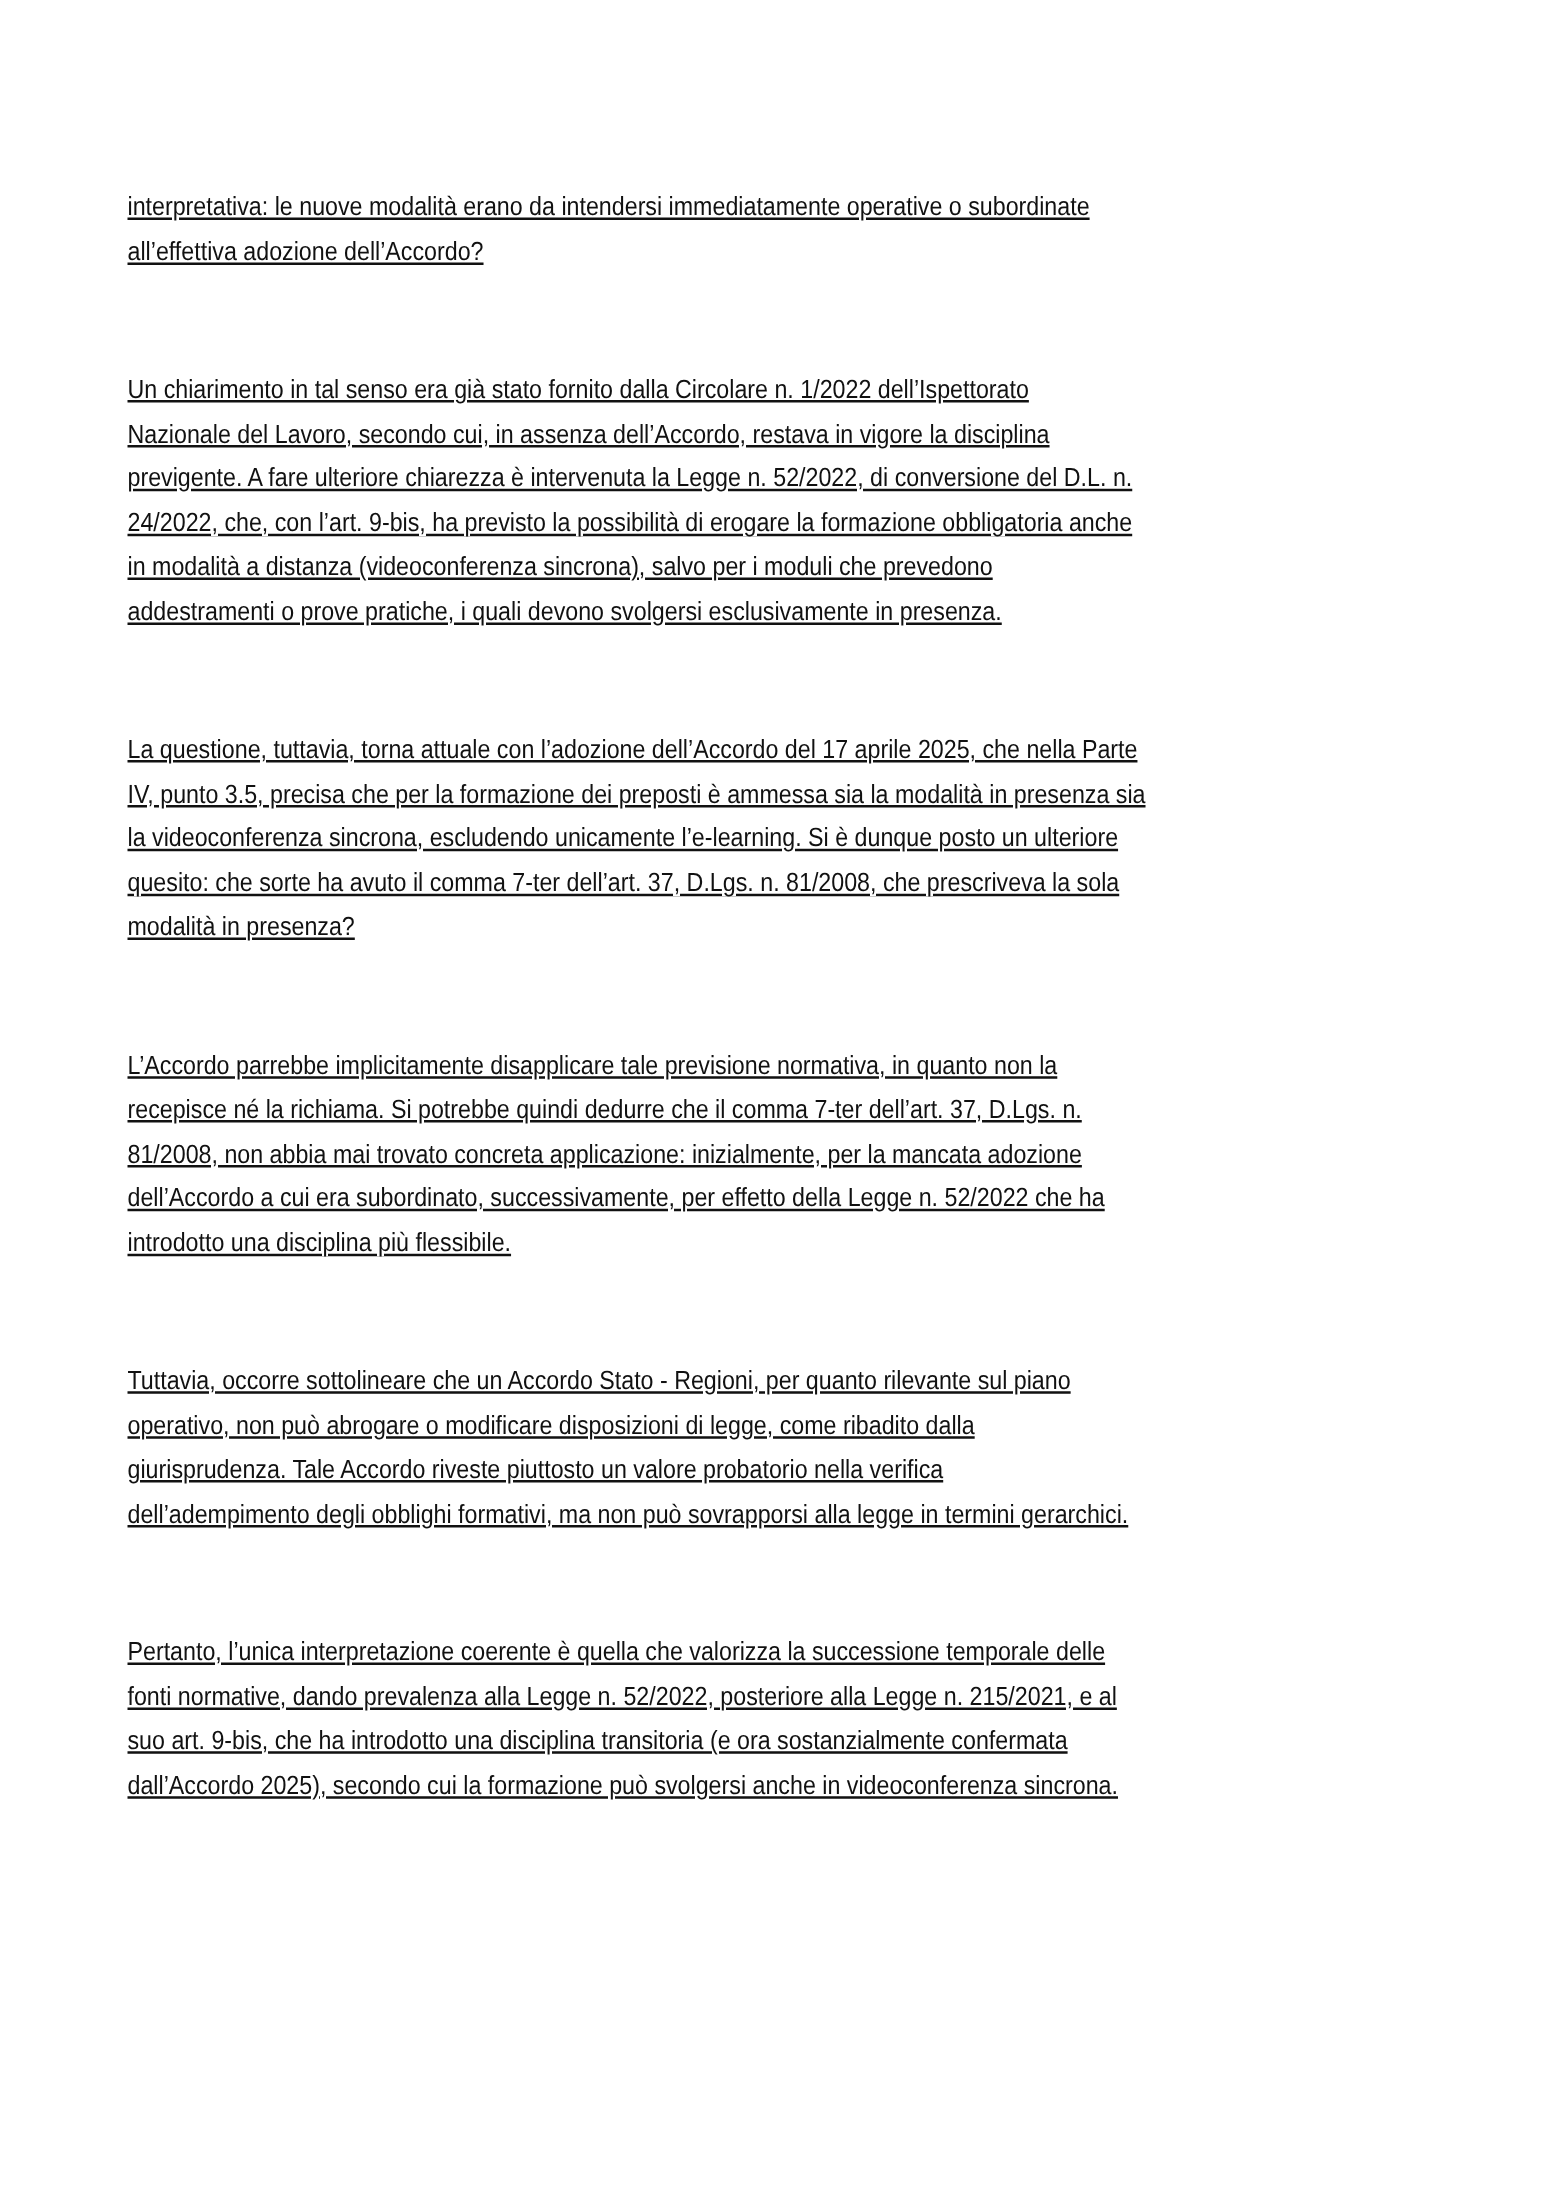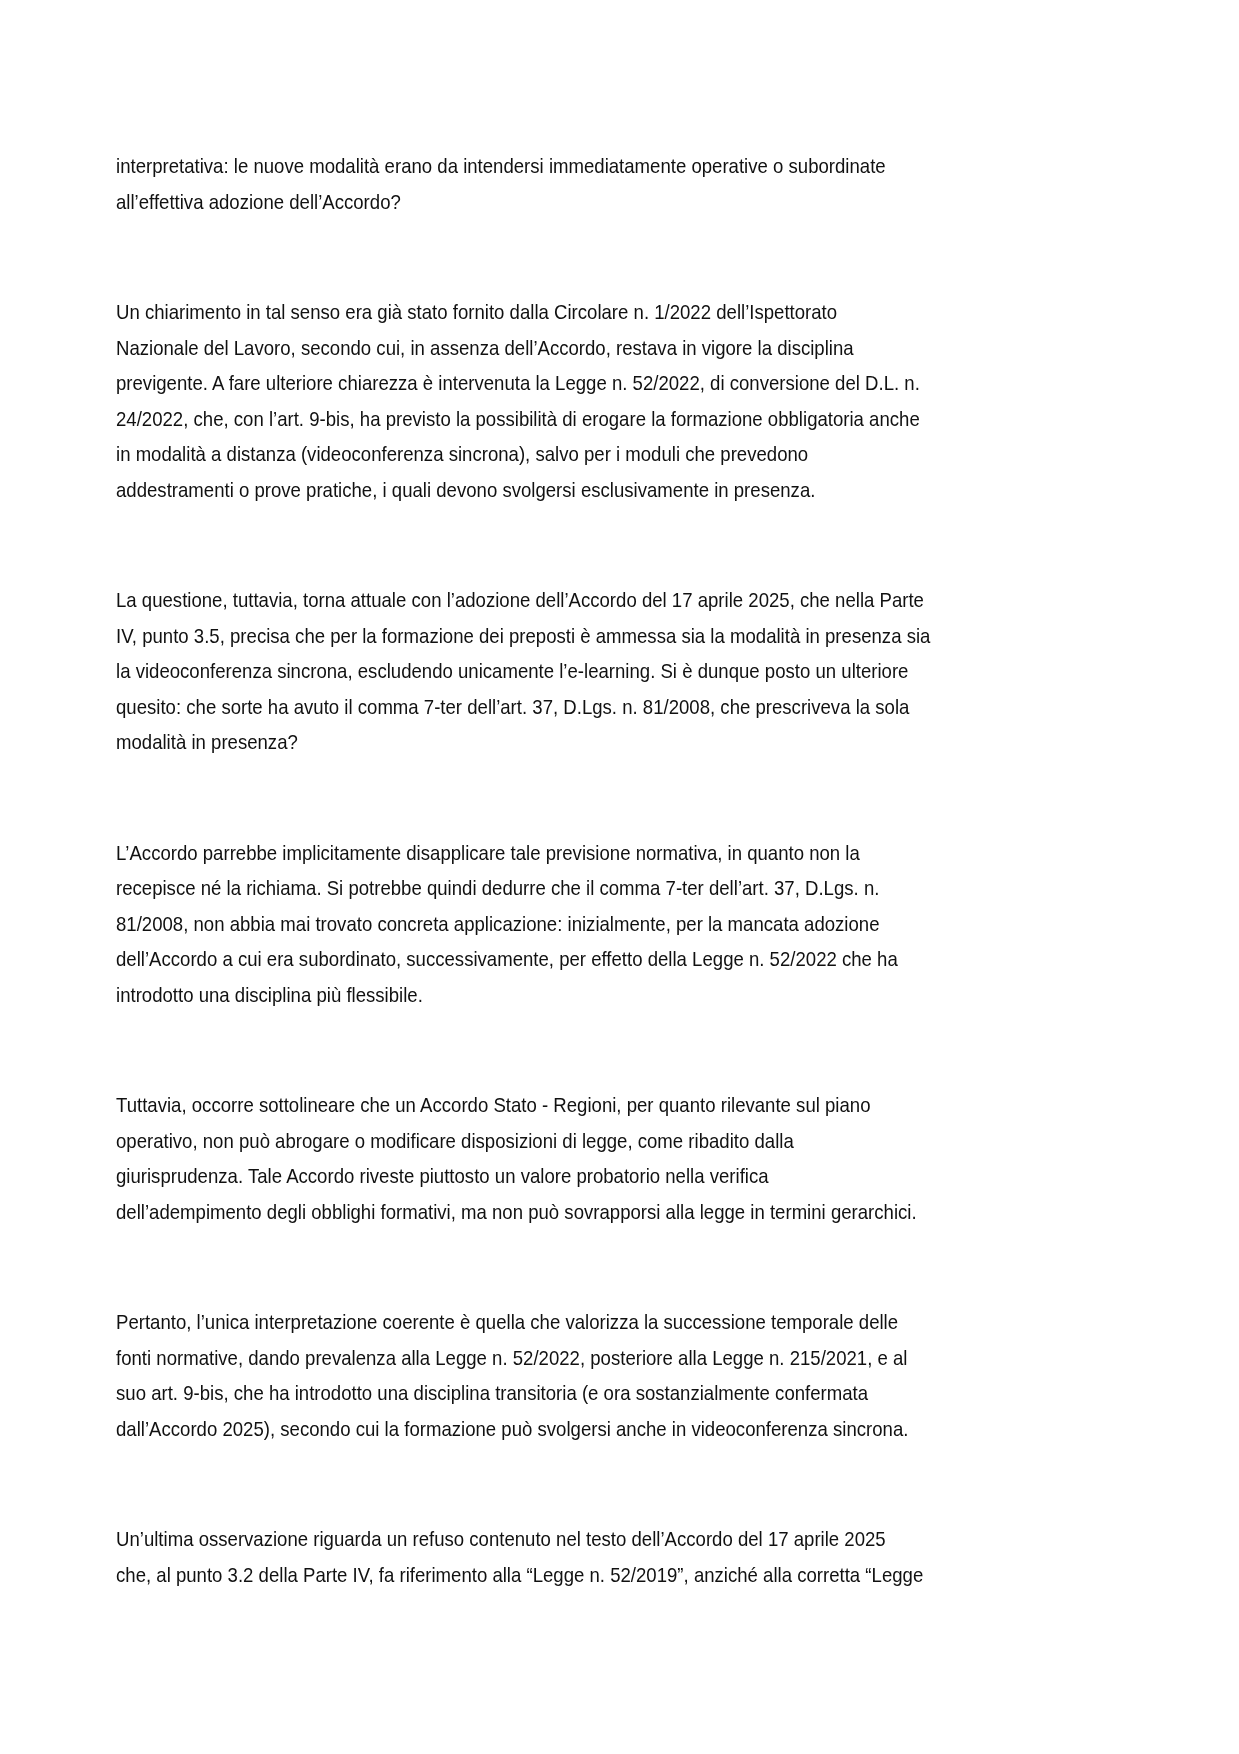--- a/index.html
+++ b/index.html
@@ -10,23 +10,24 @@
     body {
       width: 1239px;
       height: 1754px;
       position: relative;
       overflow: hidden;
       font-family: "Liberation Sans", sans-serif;
       color: #111111;
     }
     .page {
       position: absolute;
-      left: 116px;
+      left: 102px;
       top: 148px;
       width: 1010px;
+      text-decoration: underline;
     }
     .para {
       margin: 0 0 75px 0;
       padding: 0;
     }
     .line {
       display: block;
       white-space: nowrap;
       font-size: 21px;
       line-height: 35.5px;
@@ -78,18 +79,14 @@
     <span class="line">dell’adempimento degli obblighi formativi, ma non può sovrapporsi alla legge in termini gerarchici.</span>
   </div>
 
   <div class="para">
     <span class="line">Pertanto, l’unica interpretazione coerente è quella che valorizza la successione temporale delle</span>
     <span class="line">fonti normative, dando prevalenza alla Legge n. 52/2022, posteriore alla Legge n. 215/2021, e al</span>
     <span class="line">suo art. 9-bis, che ha introdotto una disciplina transitoria (e ora sostanzialmente confermata</span>
     <span class="line">dall’Accordo 2025), secondo cui la formazione può svolgersi anche in videoconferenza sincrona.</span>
   </div>
 
-  <div class="para">
-    <span class="line">Un’ultima osservazione riguarda un refuso contenuto nel testo dell’Accordo del 17 aprile 2025</span>
-    <span class="line">che, al punto 3.2 della Parte IV, fa riferimento alla “Legge n. 52/2019”, anziché alla corretta “Legge</span>
-  </div>
 
 </div>
 
 </body></html>

